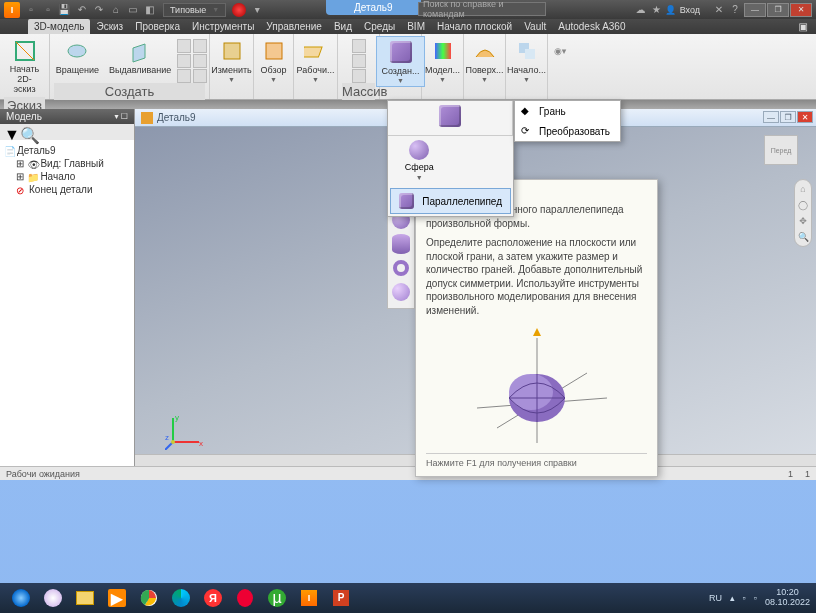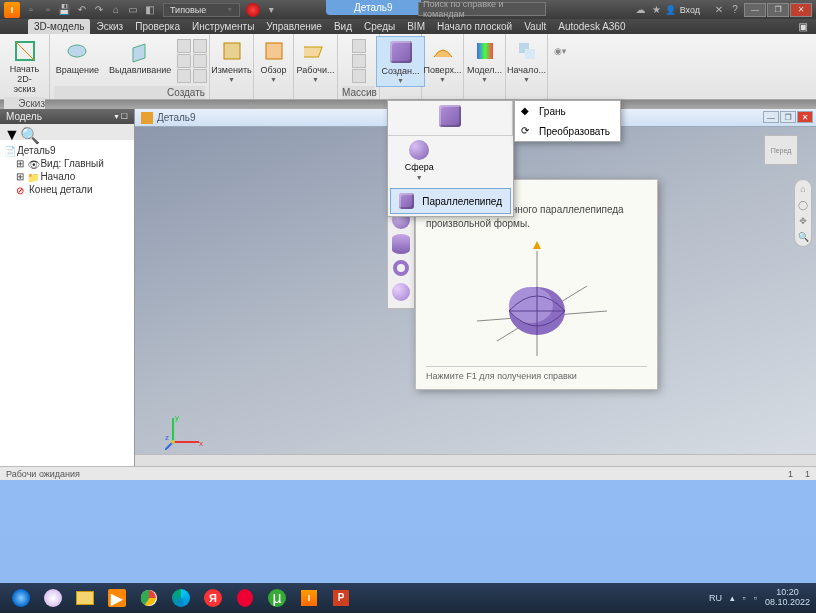--- a/index.html
+++ b/index.html
@@ -3,40 +3,40 @@
 <meta charset="utf-8">
 <style>
 * { margin: 0; padding: 0; box-sizing: border-box; font-family: "Segoe UI", Tahoma, sans-serif; }
 body { width: 816px; height: 613px; overflow: hidden; background: linear-gradient(#9cc2f4, #8fb9f2); position: relative; }
 
 
 .titlebar { height: 19px; background: linear-gradient(#5a5a5a,#3a3a3a); display: flex; align-items: center; padding: 0 4px; color: #ddd; font-size: 10px; position: relative; }
 .titlebar .logo { width: 16px; height: 16px; background: linear-gradient(#ff9a00,#ff6a00); border-radius: 2px; margin-right: 4px; display:flex;align-items:center;justify-content:center;color:#fff;font-weight:bold;font-size:9px;}
 .titlebar .qat { display: flex; gap: 3px; align-items: center; }
 .titlebar .qat-icon { width:14px; height:14px; opacity:.8; display:flex;align-items:center;justify-content:center; color:#ccc; font-size:10px;}
-.titlebar .filters { margin-left: 6px; background:#4a4a4a; border:1px solid #666; padding:0 6px; height:14px; font-size:9px; display:flex;align-items:center;gap:20px;}
+.titlebar .filters { margin-left: 6px; background:#4a4a4a; border:1px solid #666; padding:0 6px; height:14px; font-size:9px; display:flex;align-items:center;gap:6px;}
 .titlebar .appearance-btn{width:14px;height:14px;background:radial-gradient(#f44,#a00);border-radius:50%;margin-left:6px;}
 .titlebar .doc-tab { position:absolute; left:326px; top:0; background:#6aa3e0; color:#fff; padding:2px 28px; font-size:10px; border-radius:0 0 4px 4px; }
 .titlebar .search { position:absolute; left:418px; top:2px; width:128px; height:14px; background:#555; border:1px solid #777; color:#aaa; font-size:9px; padding:0 4px; display:flex;align-items:center;}
 .titlebar .right { position:absolute; right:4px; display:flex; gap:2px; align-items:center;}
 .titlebar .signin{font-size:9px;color:#ddd;margin-right:10px;display:flex;align-items:center;gap:3px;}
 .titlebar .winbtns{display:flex;gap:1px;}
 .titlebar .winbtn{width:22px;height:14px;background:#666;border:1px solid #888;display:flex;align-items:center;justify-content:center;color:#ddd;font-size:8px;}
 .titlebar .winbtn.close{background:#c04030;}
 
 
 .tabsrow { height: 15px; background: linear-gradient(#4a4a4a,#3a3a3a); display:flex; align-items:center; padding-left:28px; font-size:10px; color:#ddd;}
 .tabsrow .tab{padding:0 6px; height:15px; display:flex;align-items:center; cursor:pointer;}
 .tabsrow .tab.active{background:#d8d8d8;color:#333;border-radius:2px 2px 0 0;}
 
 
 .ribbon { height: 66px; background: linear-gradient(#f4f4f4,#e4e4e4); border-bottom:1px solid #aaa; display:flex; }
 .ribbon-panel { border-right:1px solid #ccc; padding:2px 4px 0; display:flex; flex-direction:column; align-items:center; }
 .ribbon-panel .buttons{display:flex;gap:2px;flex:1;align-items:flex-start;}
-.ribbon-panel .panel-label{font-size:10px;color:#555;background:#ddd;width:100%;text-align:right;padding:1px 0;margin-top:auto;}
+.ribbon-panel .panel-label{font-size:13px;color:#555;background:#ddd;width:100%;text-align:center;padding:1px 0;margin-top:auto;}
 .ribbon-btn{display:flex;flex-direction:column;align-items:center;padding:2px 4px;font-size:9px;color:#333;cursor:pointer;gap:1px;min-width:34px;}
 .ribbon-btn .ico{width:26px;height:26px;display:flex;align-items:center;justify-content:center;}
 .ribbon-btn.active{background:#cde3f8;border:1px solid #8ab8e6;}
 .mini-stack{display:flex;flex-direction:column;gap:1px;padding-top:3px;}
 .mini-stack .mini{width:14px;height:14px;background:#ddd;border:1px solid #bbb;}
 .dropdown-arrow{font-size:7px;color:#666;}
 
 
 .filebar{height:9px;background:linear-gradient(#888,#aaa);}
 
@@ -270,43 +270,43 @@
         </div>
       <span>Создан...</span>
       <span class="dropdown-arrow">▼</span>
     </div>
   </div>
 
   <div class="ribbon-panel" style="width:42px">
     <div class="ribbon-btn">
       <div class="ico">
           <svg width="24" height="24">
-            <path d="M3 18 Q12 4 21 18" fill="#f4c070" stroke="#c80"></path>
-          </svg>
-        </div>
-      <span>Поверх...</span>
-      <span class="dropdown-arrow">▼</span>
-    </div>
-  </div>
-
-  <div class="ribbon-panel" style="width:42px">
-    <div class="ribbon-btn">
-      <div class="ico">
-          <svg width="24" height="24">
             <rect x="4" y="4" width="16" height="16" fill="url(#g)"></rect>
             <defs>
               <linearGradient id="g">
                 <stop offset="0" stop-color="#46f"></stop>
                 <stop offset=".5" stop-color="#4f4"></stop>
                 <stop offset="1" stop-color="#f44"></stop>
               </linearGradient>
             </defs>
           </svg>
         </div>
       <span>Модел...</span>
+      <span class="dropdown-arrow">▼</span>
+    </div>
+  </div>
+
+  <div class="ribbon-panel" style="width:42px">
+    <div class="ribbon-btn">
+      <div class="ico">
+          <svg width="24" height="24">
+            <path d="M3 18 Q12 4 21 18" fill="#f4c070" stroke="#c80"></path>
+          </svg>
+        </div>
+      <span>Поверх...</span>
       <span class="dropdown-arrow">▼</span>
     </div>
   </div>
 
   <div class="ribbon-panel" style="width:42px">
     <div class="ribbon-btn">
       <div class="ico">
           <svg width="24" height="24">
             <rect x="4" y="4" width="10" height="10" fill="#bcd6ec"></rect>
             <rect x="10" y="10" width="10" height="10" fill="#d8e8f4"></rect>
@@ -434,20 +434,21 @@
       <div class="torus-ico" style="width:16px;height:16px;border-width:4px"></div>
     </div>
   <div class="sp">
       <div class="sphere-ico" style="width:18px;height:18px;background:radial-gradient(circle at 30% 30%,#e8d0fc,#a080d0)"></div>
     </div>
 </div>
 
 <div class="tooltip-panel">
   <div class="tt-title">Параллелепипед</div>
   <div class="tt-text">Создание разделенного параллелепипеда произвольной формы.</div>
+  <div class="tt-text">Определите расположение на плоскости или плоской грани, а затем укажите размер и количество граней. Добавьте дополнительный допуск симметрии. Используйте инструменты произвольного моделирования для внесения изменений.</div>
   <div class="tt-image">
     <svg width="160" height="120">
       <line x1="20" y1="80" x2="150" y2="70" stroke="#888"></line>
       <line x1="80" y1="10" x2="80" y2="115" stroke="#888"></line>
       <line x1="40" y1="100" x2="130" y2="45" stroke="#888"></line>
       <polygon points="76,8 84,8 80,0" fill="#e8a000"></polygon>
       <g transform="translate(80,70)">
         <ellipse cx="0" cy="0" rx="28" ry="24" fill="#8a6cc0"></ellipse>
         <ellipse cx="-6" cy="-6" rx="22" ry="18" fill="#a890d8"></ellipse>
         <path d="M-28 0 Q0 -30 28 0 M-28 0 Q0 30 28 0" stroke="#5a4090" fill="none"></path>

